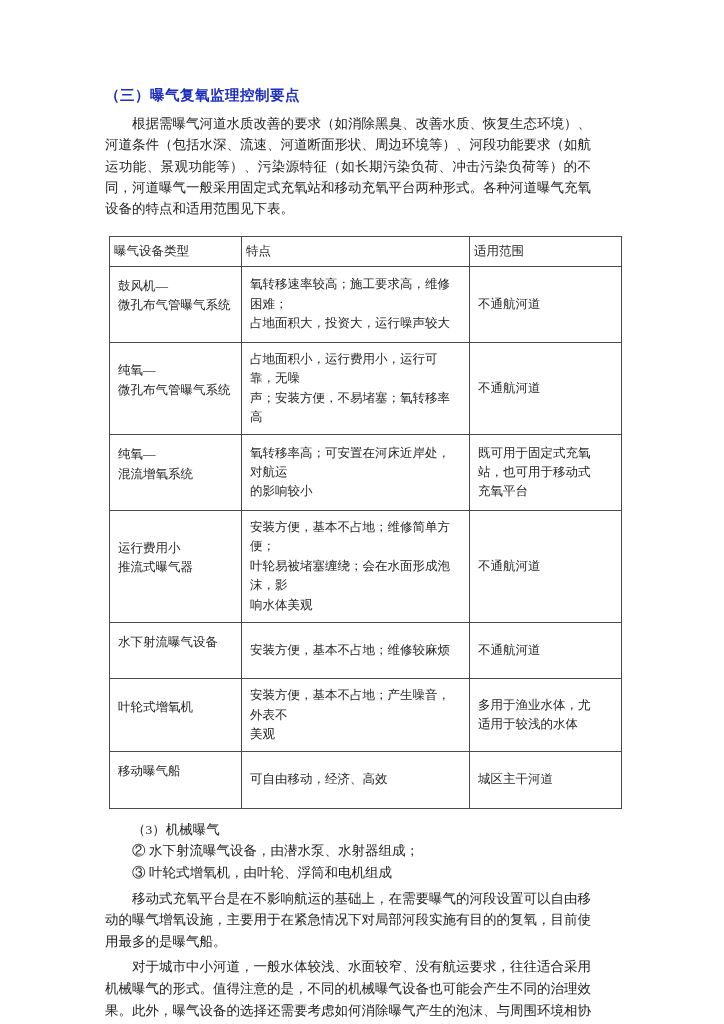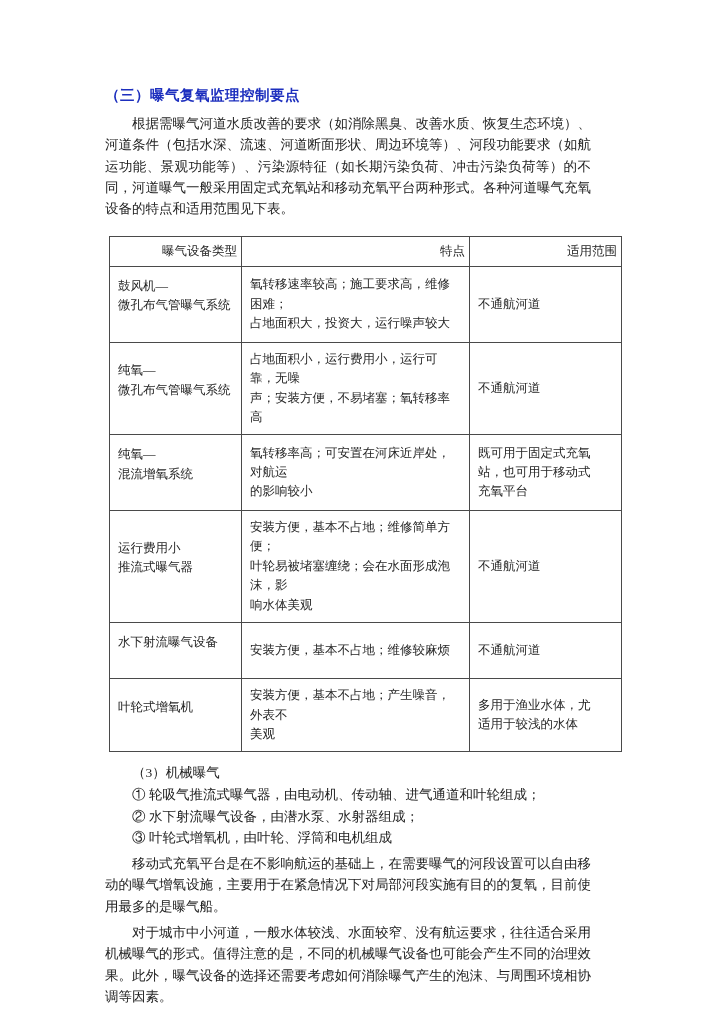--- a/index.html
+++ b/index.html
@@ -48,21 +48,21 @@
     border: 1px solid #4a4a4a;
     font-size: 12.5px;
     line-height: 1.55;
     padding: 7px 8px;
     vertical-align: middle;
     color: #262626;
     white-space: pre-line;
   }
   .equip-table th {
     font-weight: normal;
-    text-align: right;
+    text-align: left;
     padding: 5px 4px;
   }
   .col-type  { width: 132px; }
   .col-feat  { width: 228px; }
   .col-scope { width: 152px; }
   .equip-table td.cell-type  { padding-top: 10px; padding-bottom: 26px; font-family: Liberation Serif, serif; }
 
   .after-table { margin-top: 10px; }
   .line {
     font-size: 13.5px;
@@ -134,26 +134,30 @@
         <td>安装方便，基本不占地；维修较麻烦</td>
         <td>不通航河道</td>
       </tr>
       <tr>
         <td class="cell-type">叶轮式增氧机</td>
         <td>安装方便，基本不占地；产生噪音，外表不
 美观</td>
         <td>多用于渔业水体，尤
 适用于较浅的水体</td>
       </tr>
+      <tr>
+        <td class="cell-type">移动曝气船</td>
+        <td>可自由移动，经济、高效</td>
+        <td>城区主干河道</td>
+      </tr>
     </tbody>
   </table>
 
   <div class="after-table">
     <p class="line lead">（3）机械曝气</p>
-    <p class="line lead">① 轮吸气推流式曝气器，由电动机、传动轴、进气通道和叶轮组成；</p>
     <p class="line lead">② 水下射流曝气设备，由潜水泵、水射器组成；</p>
     <p class="line lead">③ 叶轮式增氧机，由叶轮、浮筒和电机组成</p>
     <div class="spacer-sm"></div>
     <p class="line body">移动式充氧平台是在不影响航运的基础上，在需要曝气的河段设置可以自由移动的曝气增氧设施，主要用于在紧急情况下对局部河段实施有目的的复氧，目前使用最多的是曝气船。</p>
     <div class="spacer-sm"></div>
     <p class="line body">对于城市中小河道，一般水体较浅、水面较窄、没有航运要求，往往适合采用机械曝气的形式。值得注意的是，不同的机械曝气设备也可能会产生不同的治理效果。此外，曝气设备的选择还需要考虑如何消除曝气产生的泡沫、与周围环境相协调等因素。</p>
   </div>
 
 </div>
 

